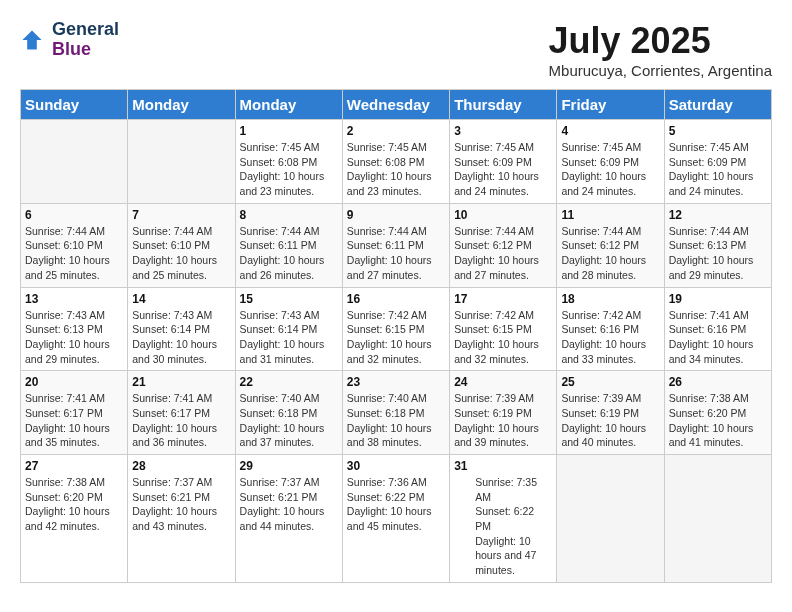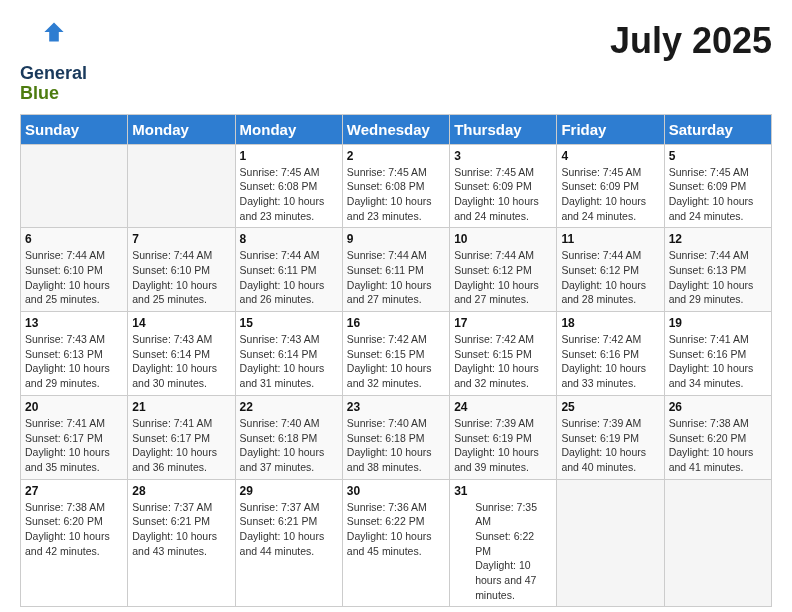--- a/index.html
+++ b/index.html
@@ -12,31 +12,30 @@
     }
     .header-area {
       display: flex;
       justify-content: space-between;
       align-items: flex-start;
       margin-bottom: 10px;
     }
     .logo {
       display: flex;
       align-items: center;
-      gap: 20px;
-      flex-direction: column;
+      gap: 8px;
     }
     .logo-text {
       font-size: 18px;
       font-weight: bold;
       color: #1a3a5c;
       line-height: 1.1;
     }
     .logo-text span {
-      color: #4d7c0f;
+      color: #701a75;
     }
     .logo-icon {
       width: 24px;
       height: 24px;
     }
     .title-area {
       text-align: left;
     }
     .month-title {
       font-size: 36px;
@@ -94,20 +93,21 @@
     <svg class="logo-icon" viewBox="0 0 40 40" xmlns="http://www.w3.org/2000/svg">
       <polygon points="20,4 36,20 28,20 28,36 12,36 12,20 4,20" fill="#2e7dd1"></polygon>
     </svg>
     <div class="logo-text">
       <div>General</div>
       <div><span>Blue</span></div>
     </div>
   </div>
   <div class="title-area">
     <div class="month-title">July 2025</div>
+    <div class="subtitle">Mburucuya, Corrientes, Argentina</div>
   </div>
 </div>
 
 <table class="calendar">
   <thead>
     <tr>
     <th>Sunday</th>
         <th>Monday</th>
         <th>Monday</th>
         <th>Wednesday</th>

